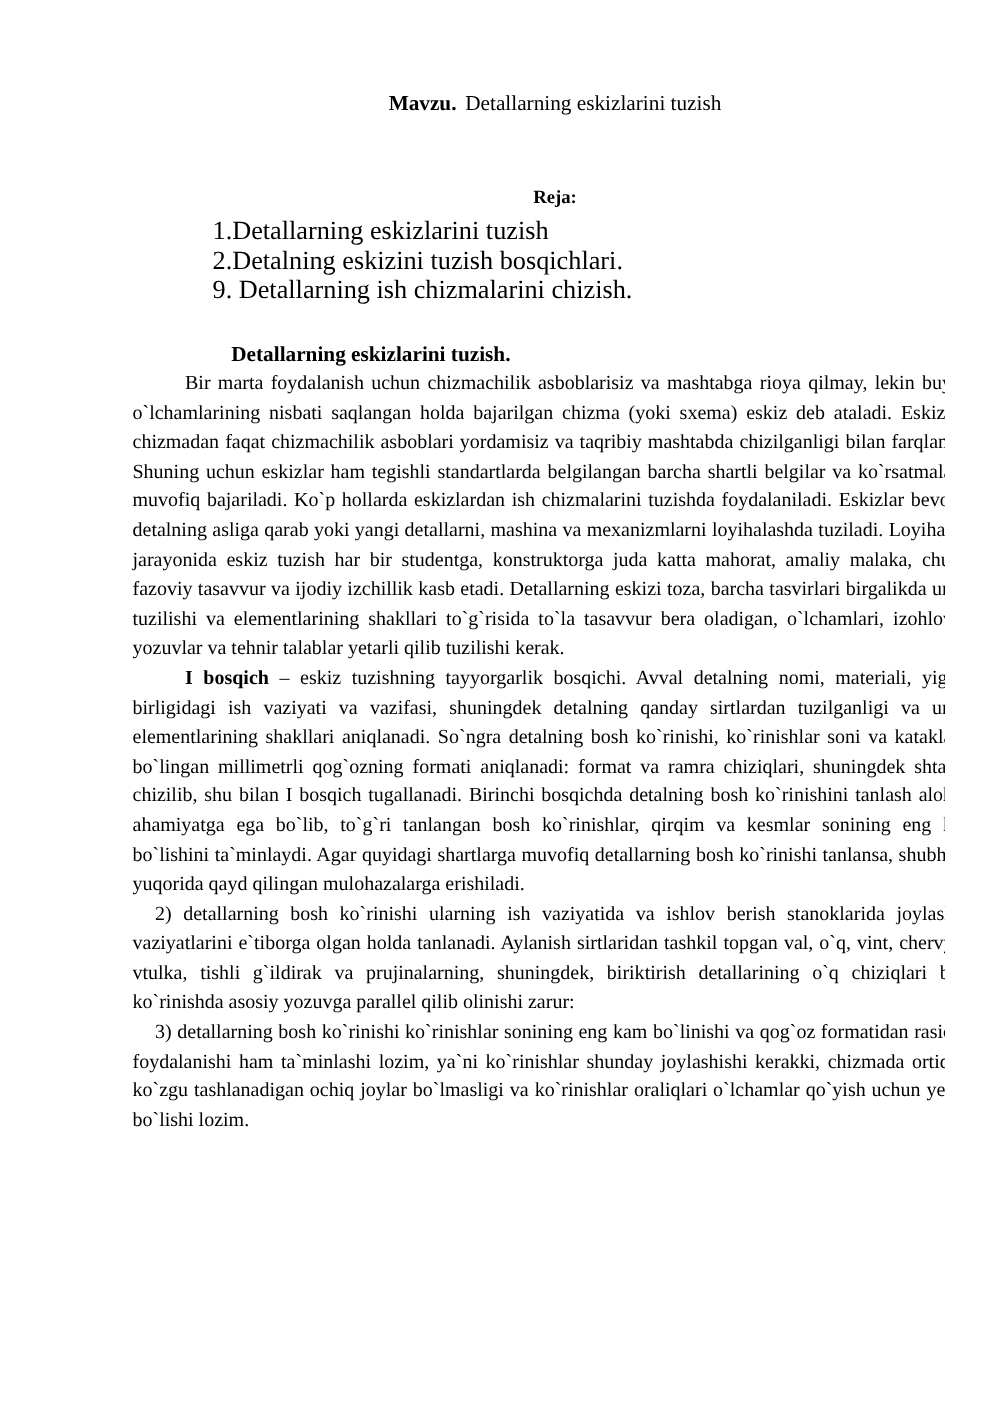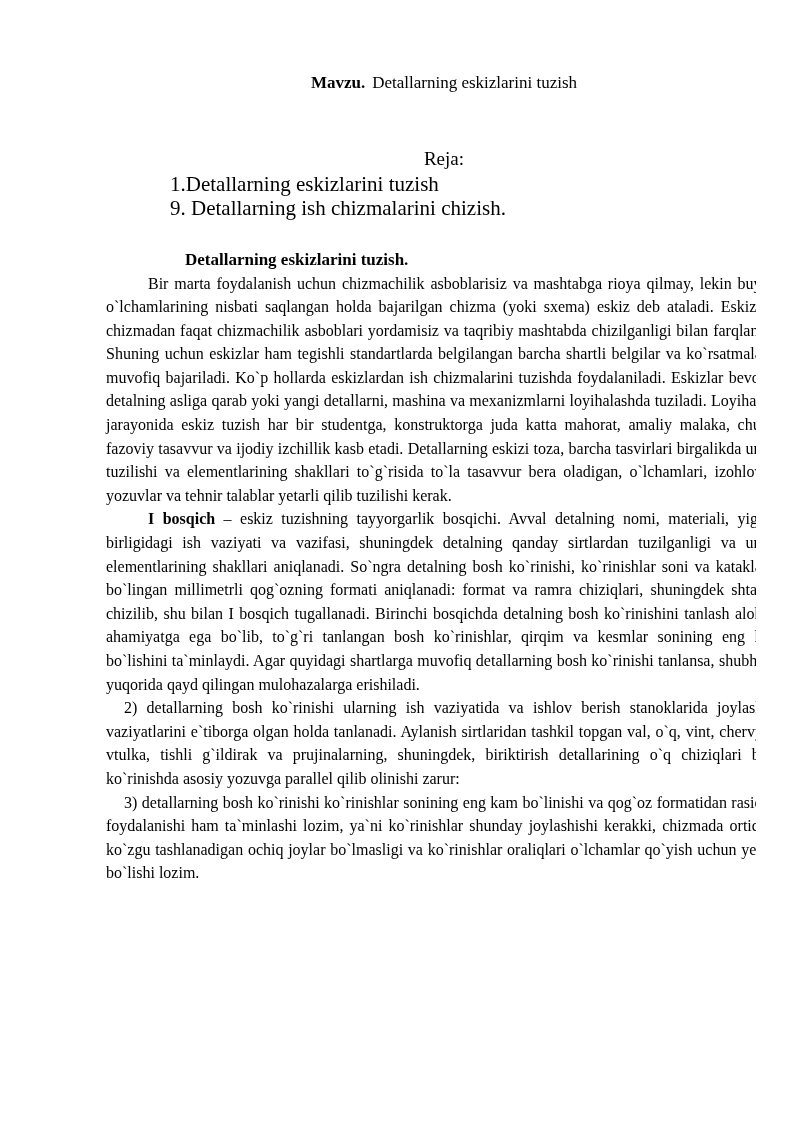--- a/index.html
+++ b/index.html
@@ -37,22 +37,22 @@
   }
   .doc-title .bold {
     font-weight: bold;
   }
   .doc-title .spacer {
     display: inline-block;
     width: 7px;
   }
   .reja-heading {
     text-align: center;
-    font-weight: normal;
-    font-size: 19px;
+    font-weight: bold;
+    font-size: 15px;
     line-height: 21px;
     margin-top: 55px;
     margin-bottom: 0;
   }
   .reja-list {
     margin: 4px 0 0 0;
     padding: 0;
     list-style: none;
   }
   .reja-list li {
@@ -97,20 +97,21 @@
   <div class="content">
 
     <div class="doc-title">
       <span class="bold">Mavzu.</span><span class="spacer"></span><span>Detallarning eskizlarini tuzish</span>
     </div>
 
     <div class="reja-heading">Reja:</div>
 
     <ul class="reja-list">
       <li>1.Detallarning eskizlarini tuzish</li>
+      <li>2.Detalning eskizini tuzish bosqichlari.</li>
       <li>9. Detallarning ish chizmalarini chizish.</li>
     </ul>
 
     <div class="section-heading gap-above">Detallarning eskizlarini tuzish.</div>
 
     <p class="body">Bir marta foydalanish uchun chizmachilik asboblarisiz va mashtabga rioya qilmay, lekin buyum o`lchamlarining nisbati saqlangan holda bajarilgan chizma (yoki sxema) eskiz deb ataladi. Eskiz ish chizmadan faqat chizmachilik asboblari yordamisiz va taqribiy mashtabda chizilganligi bilan farqlanadi. Shuning uchun eskizlar ham tegishli standartlarda belgilangan barcha shartli belgilar va ko`rsatmalarga muvofiq bajariladi. Ko`p hollarda eskizlardan ish chizmalarini tuzishda foydalaniladi. Eskizlar bevosita detalning asliga qarab yoki yangi detallarni, mashina va mexanizmlarni loyihalashda tuziladi. Loyihalash jarayonida eskiz tuzish har bir studentga, konstruktorga juda katta mahorat, amaliy malaka, chuqur fazoviy tasavvur va ijodiy izchillik kasb etadi. Detallarning eskizi toza, barcha tasvirlari birgalikda uning tuzilishi va elementlarining shakllari to`g`risida to`la tasavvur bera oladigan, o`lchamlari, izohlovchi yozuvlar va tehnir talablar yetarli qilib tuzilishi kerak.</p>
 
 
     <p class="body"><span class="bold">I bosqich</span><span> – eskiz  tuzishning tayyorgarlik bosqichi. Avval detalning nomi, materiali, yig`ish birligidagi ish vaziyati va vazifasi, shuningdek detalning qanday sirtlardan tuzilganligi va uning elementlarining shakllari aniqlanadi. So`ngra detalning bosh ko`rinishi, ko`rinishlar soni va kataklarga bo`lingan millimetrli qog`ozning formati aniqlanadi: format va ramra chiziqlari, shuningdek shtampi chizilib, shu bilan I bosqich tugallanadi. Birinchi bosqichda detalning bosh ko`rinishini tanlash alohida ahamiyatga ega bo`lib, to`g`ri tanlangan bosh ko`rinishlar, qirqim va kesmlar sonining eng kam bo`lishini ta`minlaydi. Agar quyidagi shartlarga muvofiq detallarning bosh ko`rinishi tanlansa, shubhasiz yuqorida qayd qilingan mulohazalarga erishiladi.</span></p>
 

